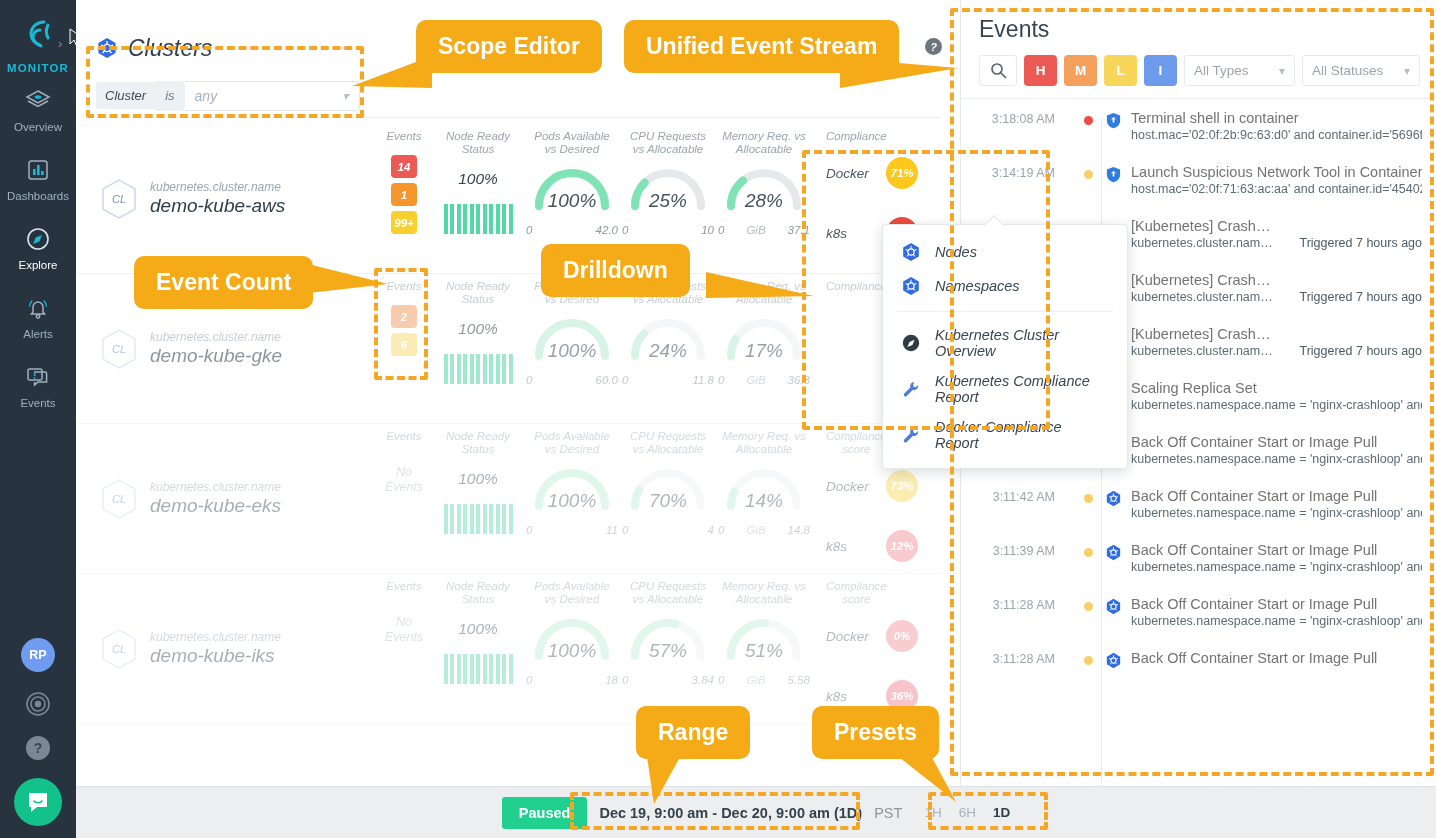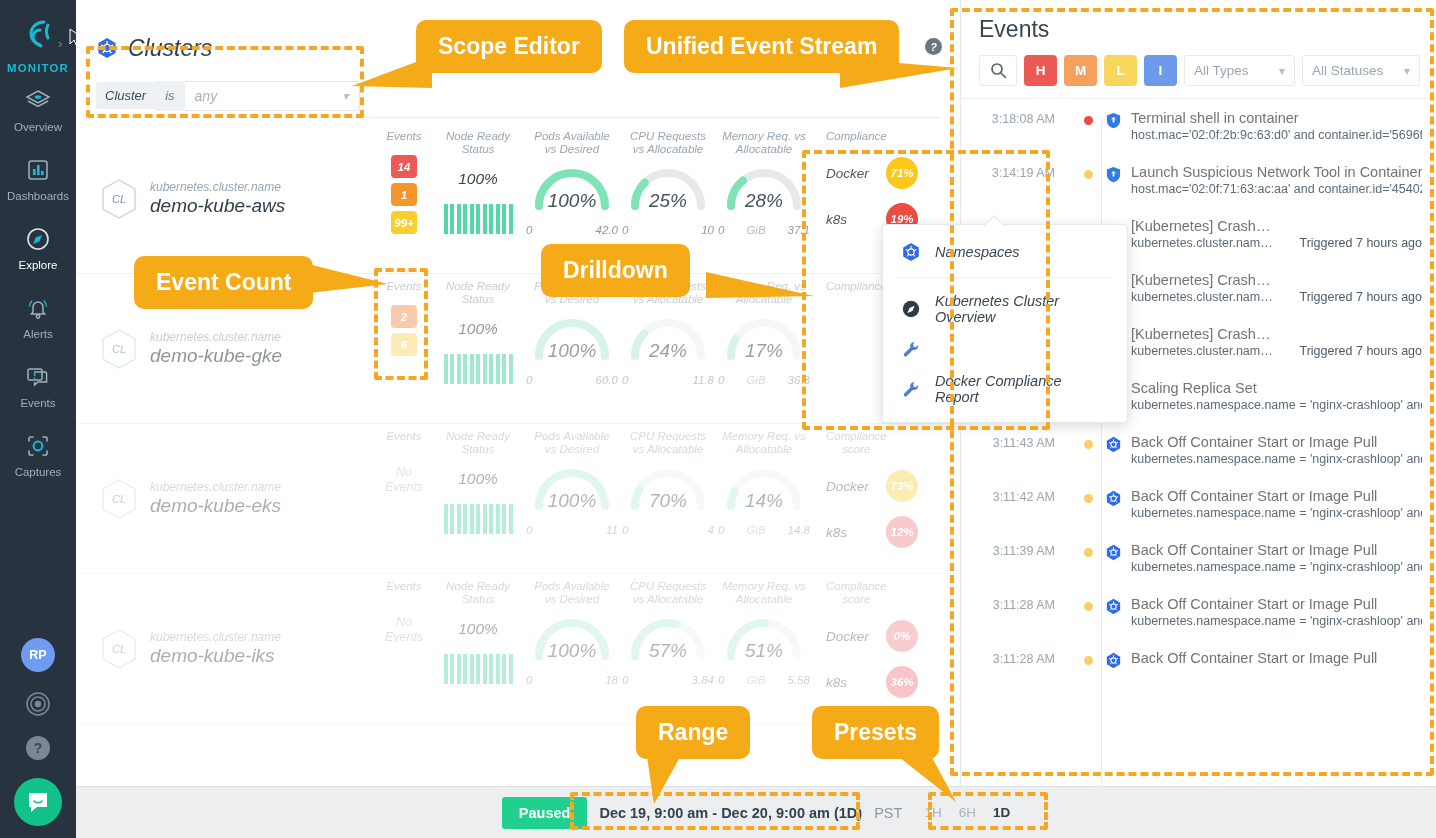--- a/index.html
+++ b/index.html
@@ -87,21 +87,21 @@
   .col-gauge { width:96px; position:relative; }
   .gwrap { position:relative; width:90px; height:62px; margin-top:8px; }
   .gwrap svg { position:absolute; left:0; top:0; }
   .gval { position:absolute; left:0; top:26px; width:90px; text-align:center;
           font-size:19px; color:#46535e; }
   .gscale { width:96px; display:flex; justify-content:space-between; font-size:11.5px;
             color:#8e99a2; margin-top:-2px; padding:0 2px; }
   .gscale .unit { color:#b4bcc3; }
 
   .col-comp { width:140px; align-items:flex-start; padding-left:14px; }
-  .comp-rows { margin-top:14px; display:flex; flex-direction:column; gap:14px; }
+  .comp-rows { margin-top:14px; display:flex; flex-direction:column; gap:28px; }
   .comp-line { display:flex; align-items:center; gap:12px; }
   .comp-k { font-size:13.5px; color:#4a5862; width:48px; }
   .comp-dot { width:32px; height:32px; border-radius:50%; color:#fff; font-size:11.5px; font-weight:bold;
               display:flex; align-items:center; justify-content:center; }
 
   .arrow-btn { position:absolute; left:884px; top:26px; width:42px; height:42px; background:#fff;
                border:1px solid #e5e9ec; border-radius:4px; display:flex; align-items:center;
                justify-content:center; font-size:19px; color:#4d5b66; }
 
   
@@ -222,29 +222,20 @@
       <div class="nav-item">
         <span class="nav-ico">
           <svg width="26" height="26" viewBox="0 0 26 26">
             <rect x="3" y="5" width="14" height="11" rx="1.6" fill="none" stroke="#9fb0bf" stroke-width="1.5"></rect>
             <path d="M9 8h11a1.6 1.6 0 011.6 1.6v8.4H13l-3.4 3v-3" fill="none" stroke="#9fb0bf" stroke-width="1.5"></path>
             <line x1="9.6" y1="8.5" x2="9.6" y2="12" stroke="#18b9d4" stroke-width="1.6"></line>
             <circle cx="9.6" cy="13.8" r=".9" fill="#18b9d4"></circle>
           </svg>
         </span>
         <span class="nav-txt">Events</span>
-      </div>
-      <div class="nav-item">
-        <span class="nav-ico">
-          <svg width="26" height="26" viewBox="0 0 26 26">
-            <path d="M4 8V5.4A1.4 1.4 0 015.4 4H8M18 4h2.6A1.4 1.4 0 0122 5.4V8M22 18v2.6a1.4 1.4 0 01-1.4 1.4H18M8 22H5.4A1.4 1.4 0 014 20.6V18" fill="none" stroke="#9fb0bf" stroke-width="1.6" stroke-linecap="round"></path>
-            <circle cx="13" cy="13" r="4.4" fill="none" stroke="#18b9d4" stroke-width="2"></circle>
-          </svg>
-        </span>
-        <span class="nav-txt">Captures</span>
       </div>
     </div>
 
   <div class="sb-bottom">
     <div class="avatar-rp">RP</div>
     <div class="circ-ico">
       <svg width="28" height="28" viewBox="0 0 28 28">
         <circle cx="14" cy="14" r="11" fill="none" stroke="#7b8794" stroke-width="1.6"></circle>
         <circle cx="14" cy="14" r="7" fill="none" stroke="#7b8794" stroke-width="1.6"></circle>
         <circle cx="14" cy="14" r="3.2" fill="#7b8794"></circle>
@@ -691,38 +682,55 @@
             <circle cx="11" cy="11" r="3.4" fill="none" stroke="#fff" stroke-width="1.3"></circle>
             <g stroke="#fff" stroke-width="1.2">
               <line x1="11" y1="4.2" x2="11" y2="7.4"></line>
               <line x1="16.8" y1="8.2" x2="14.1" y2="9.7"></line>
               <line x1="15.3" y1="15.8" x2="13.4" y2="13.5"></line>
               <line x1="6.7" y1="15.8" x2="8.6" y2="13.5"></line>
               <line x1="5.2" y1="8.2" x2="7.9" y2="9.7"></line>
             </g>
           </svg>
         </span>
+        <span>Nodes</span>
+      </div>
+      <div class="dd-item">
+        <span class="dd-ico">
+          <svg width="20" height="20" viewBox="0 0 22 22">
+            <polygon points="11,1 19.6,6 19.6,16 11,21 2.4,16 2.4,6" fill="#326ce5"></polygon>
+            <circle cx="11" cy="11" r="3.4" fill="none" stroke="#fff" stroke-width="1.3"></circle>
+            <g stroke="#fff" stroke-width="1.2">
+              <line x1="11" y1="4.2" x2="11" y2="7.4"></line>
+              <line x1="16.8" y1="8.2" x2="14.1" y2="9.7"></line>
+              <line x1="15.3" y1="15.8" x2="13.4" y2="13.5"></line>
+              <line x1="6.7" y1="15.8" x2="8.6" y2="13.5"></line>
+              <line x1="5.2" y1="8.2" x2="7.9" y2="9.7"></line>
+            </g>
+          </svg>
+        </span>
         <span>Namespaces</span>
       </div>
       <div class="dd-sep"></div>
       <div class="dd-item">
         <span class="dd-ico">
           <svg width="20" height="20" viewBox="0 0 22 22">
             <circle cx="11" cy="11" r="9" fill="#2f3b45"></circle>
             <path d="M15 7.5l-2.4 5.6-5.6 2.4 2.4-5.6z" fill="#fff"></path>
           </svg>
         </span>
         <span>Kubernetes Cluster Overview</span>
       </div>
       <div class="dd-item">
         <span class="dd-ico">
           <svg width="20" height="20" viewBox="0 0 22 22">
             <path d="M14.6 3.2a4.6 4.6 0 00-4.3 6.2L3.6 16a1.9 1.9 0 002.7 2.7l6.6-6.7a4.6 4.6 0 005.9-5.3l-2.5 2.5-2.3-.6-.6-2.3z" fill="#4b7ddb"></path>
           </svg>
         </span>
+        <span>Kubernetes Compliance Report</span>
       </div>
       <div class="dd-item">
         <span class="dd-ico">
           <svg width="20" height="20" viewBox="0 0 22 22">
             <path d="M14.6 3.2a4.6 4.6 0 00-4.3 6.2L3.6 16a1.9 1.9 0 002.7 2.7l6.6-6.7a4.6 4.6 0 005.9-5.3l-2.5 2.5-2.3-.6-.6-2.3z" fill="#4b7ddb"></path>
           </svg>
         </span>
         <span>Docker Compliance Report</span>
       </div>
     </div>

